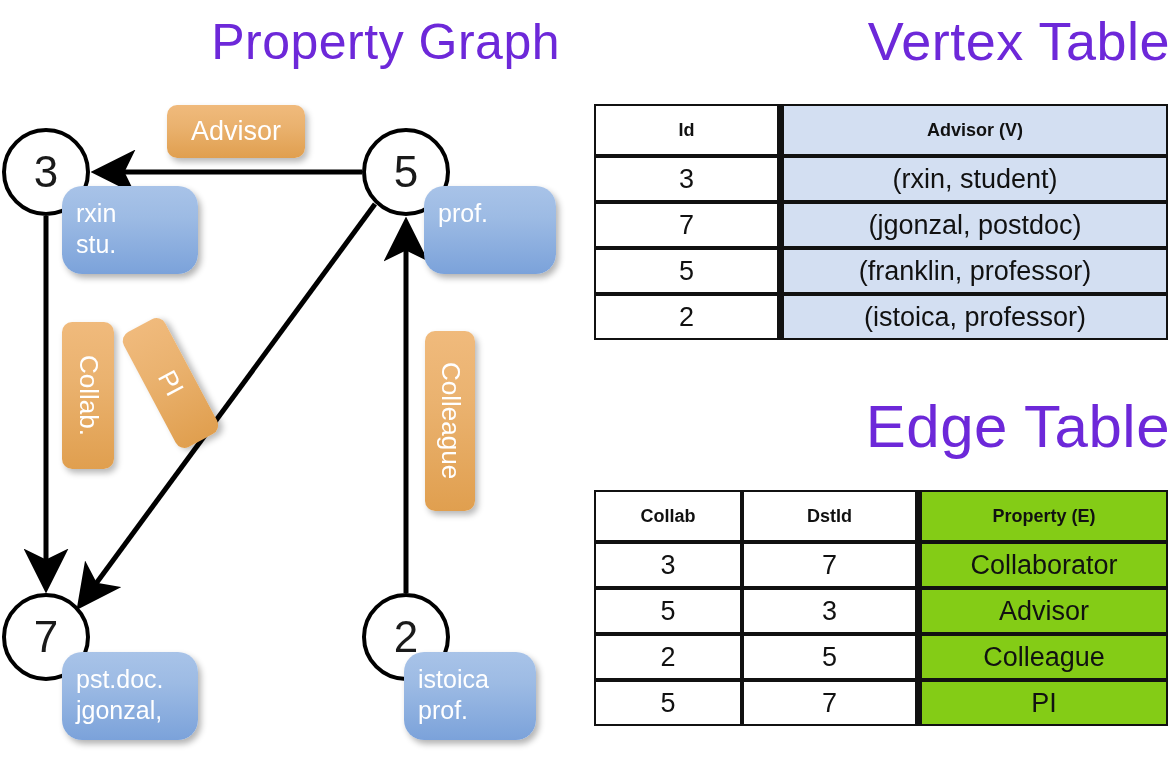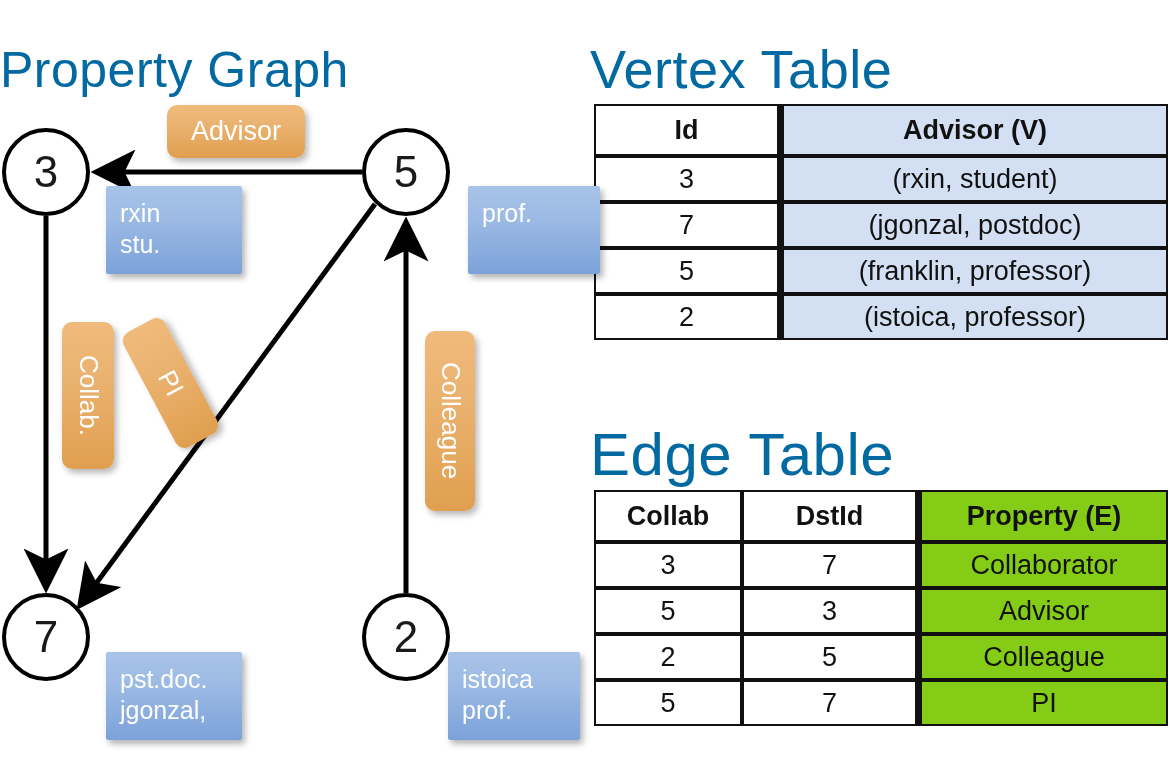--- a/index.html
+++ b/index.html
@@ -14,25 +14,24 @@
     overflow: hidden;
     font-family: "Liberation Sans", sans-serif;
     color: #000000;
   }
 
   
   .title {
     position: absolute;
     font-family: "Liberation Sans", sans-serif;
     font-weight: 300;
-    color: #0369a1;
+    color: #6d28d9;
     letter-spacing: 0.5px;
     white-space: nowrap;
-    text-align: left;
-    margin-top: 28px;
+    text-align: right;
   }
   #title-property-graph {
     left: 0; top: 12px; width: 560px;
     font-size: 50px; line-height: 60px;
   }
   #title-vertex-table {
     left: 590px; top: 12px; width: 580px;
     font-size: 54px; line-height: 58px;
   }
   #title-edge-table {
@@ -67,32 +66,31 @@
     z-index: 4;
   }
   #node-3 { left: 2px;   top: 128px; }
   #node-5 { left: 362px; top: 128px; }
   #node-7 { left: 2px;   top: 593px; }
   #node-2 { left: 362px; top: 593px; }
 
   
   .prop-box {
     position: absolute;
-    border-radius: 2px;
+    border-radius: 20px;
     background: linear-gradient(to bottom, #a8c3e8 0%, #9dbbe4 35%, #7ba2da 100%);
     box-shadow: 3px 4px 6px rgba(0,0,0,0.30);
     color: #ffffff;
     font-family: "Liberation Sans", sans-serif;
     font-weight: 300;
     font-size: 25px;
     line-height: 31px;
     padding: 12px 0 0 14px;
     box-sizing: border-box;
     z-index: 5;
-    margin-left: 44px;
   }
   #box-rxin     { left: 62px;  top: 186px; width: 136px; height: 88px; }
   #box-franklin { left: 424px; top: 186px; width: 132px; height: 88px; }
   #box-jgonzal  { left: 62px;  top: 652px; width: 136px; height: 88px; }
   #box-istoica  { left: 404px; top: 652px; width: 132px; height: 88px; }
 
   .prop-line { display: block; }
 
   
   .edge-label {
@@ -155,21 +153,21 @@
     font-weight: 300;
     font-size: 27px;
     color: #111111;
     padding: 0;
     height: 46px;
     box-sizing: border-box;
     background: #ffffff;
   }
   .tbl th {
     font-weight: bold;
-    font-size: 27px;
+    font-size: 18px;
     height: 52px;
   }
   
   .col-key { width: 186px; }
   .col-key-3 { width: 148px; }
   .col-key-3b { width: 176px; }
 
   
   #vertex-table .col-val, #vertex-table th.col-val {
     background: #d3dff2;

